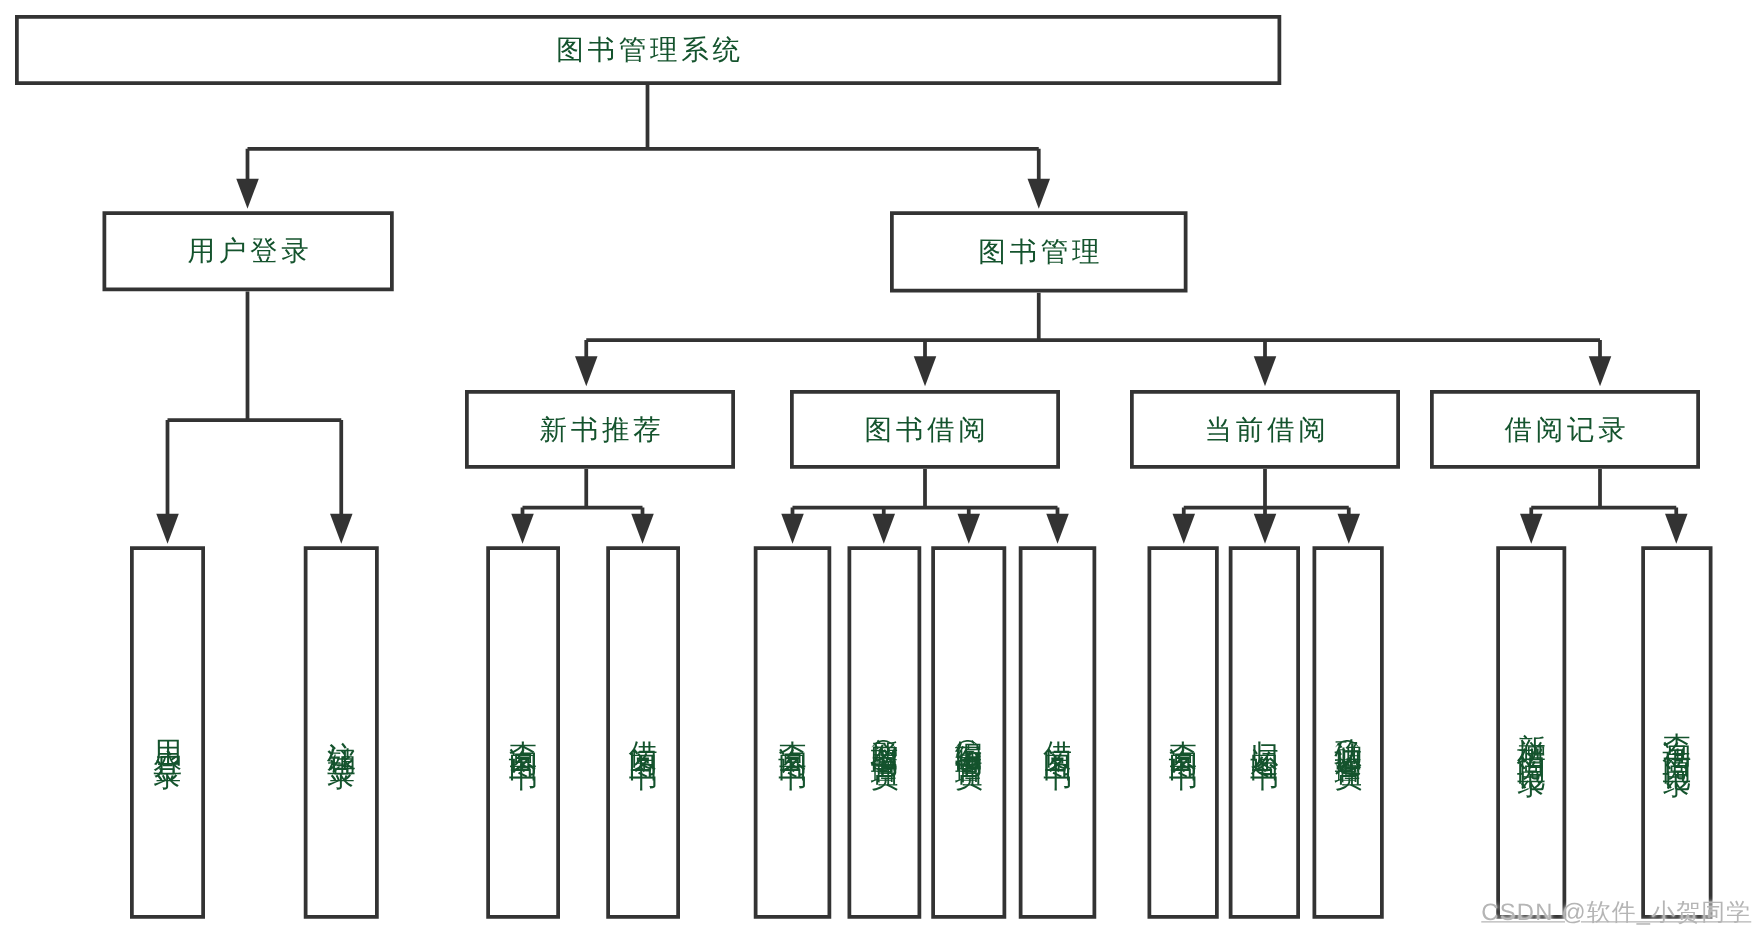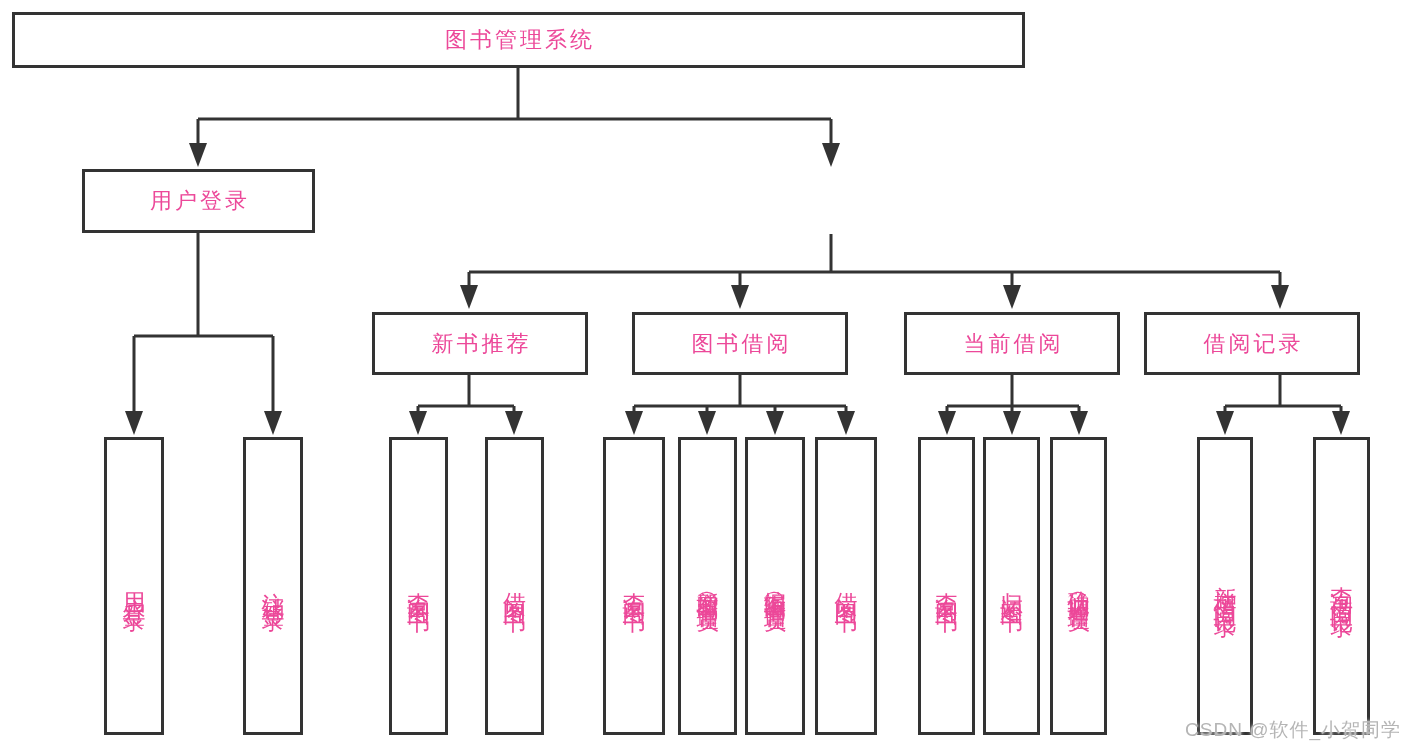--- a/index.html
+++ b/index.html
@@ -28,21 +28,21 @@
     z-index: 1;
   }
   .node {
     position: absolute;
     box-sizing: border-box;
     background: #ffffff;
     border: 3px solid #333333;
     display: flex;
     align-items: center;
     justify-content: center;
-    color: #ec4899;
+    color: #14532d;
     z-index: 2;
   }
   .node.h {
     font-size: 22px;
     letter-spacing: 3px;
     text-indent: 3px;
   }
   .node.v {
     font-size: 23px;
   }
@@ -59,20 +59,21 @@
   }
   .watermark {
     position: absolute;
     right: 4px;
     bottom: 4px;
     font-size: 19px;
     color: #b5b5b5;
     text-shadow: 0 0 2px #ffffff, 0 0 4px #ffffff;
     z-index: 3;
     letter-spacing: 1px;
+    text-decoration: underline;
   }
 </style>
 </head>
 <body>
 
 <div class="canvas">
 
   <svg class="connector-layer" width="1405" height="747" viewBox="0 0 1405 747" xmlns="http://www.w3.org/2000/svg">
     <g stroke="#333333" stroke-width="3" fill="none">
       <path d="M518 68 V119 M198 119 H831 M198 119 V151 M831 119 V151"></path>
@@ -102,20 +103,21 @@
       <polygon points="1003,411 1021,411 1012,435"></polygon>
       <polygon points="1070,411 1088,411 1079,435"></polygon>
       <polygon points="1216,411 1234,411 1225,435"></polygon>
       <polygon points="1332,411 1350,411 1341,435"></polygon>
     </g>
   </svg>
 
   <div class="node h" style="left:12px; top:12px; width:1013px; height:56px;">图书管理系统</div>
 
   <div class="node h" style="left:82px; top:169px; width:233px; height:64px;">用户登录</div>
+  <div class="node h" style="left:712px; top:169px; width:238px; height:65px;">图书管理</div>
 
   <div class="node h" style="left:372px; top:312px; width:216px; height:63px;">新书推荐</div>
   <div class="node h" style="left:632px; top:312px; width:216px; height:63px;">图书借阅</div>
   <div class="node h" style="left:904px; top:312px; width:216px; height:63px;">当前借阅</div>
   <div class="node h" style="left:1144px; top:312px; width:216px; height:63px;">借阅记录</div>
 
   <div class="node v" style="left:104px; top:437px; width:60px; height:298px;">
     <span class="vtext">用户登录</span>
   </div>
   <div class="node v" style="left:243px; top:437px; width:60px; height:298px;">

